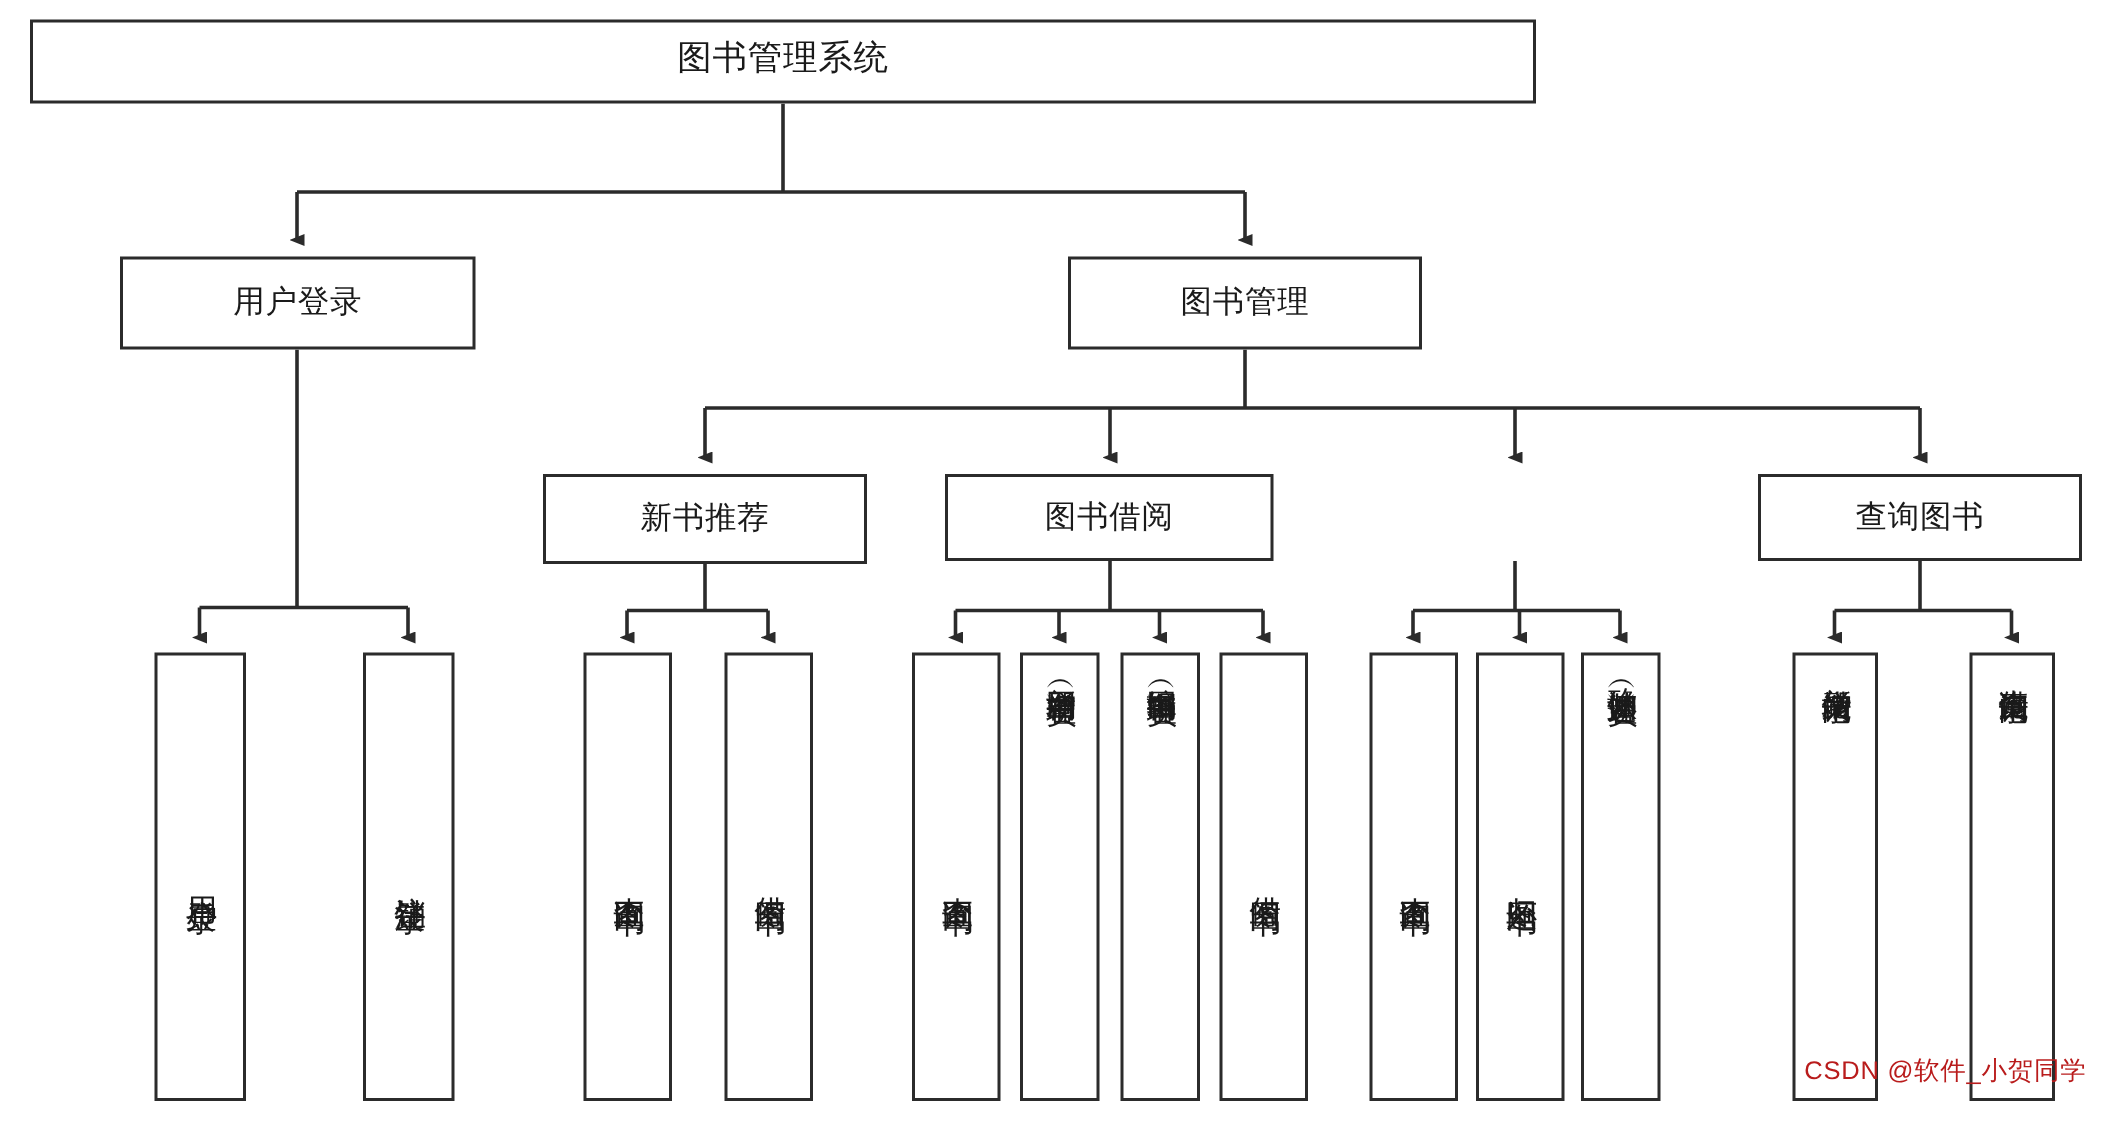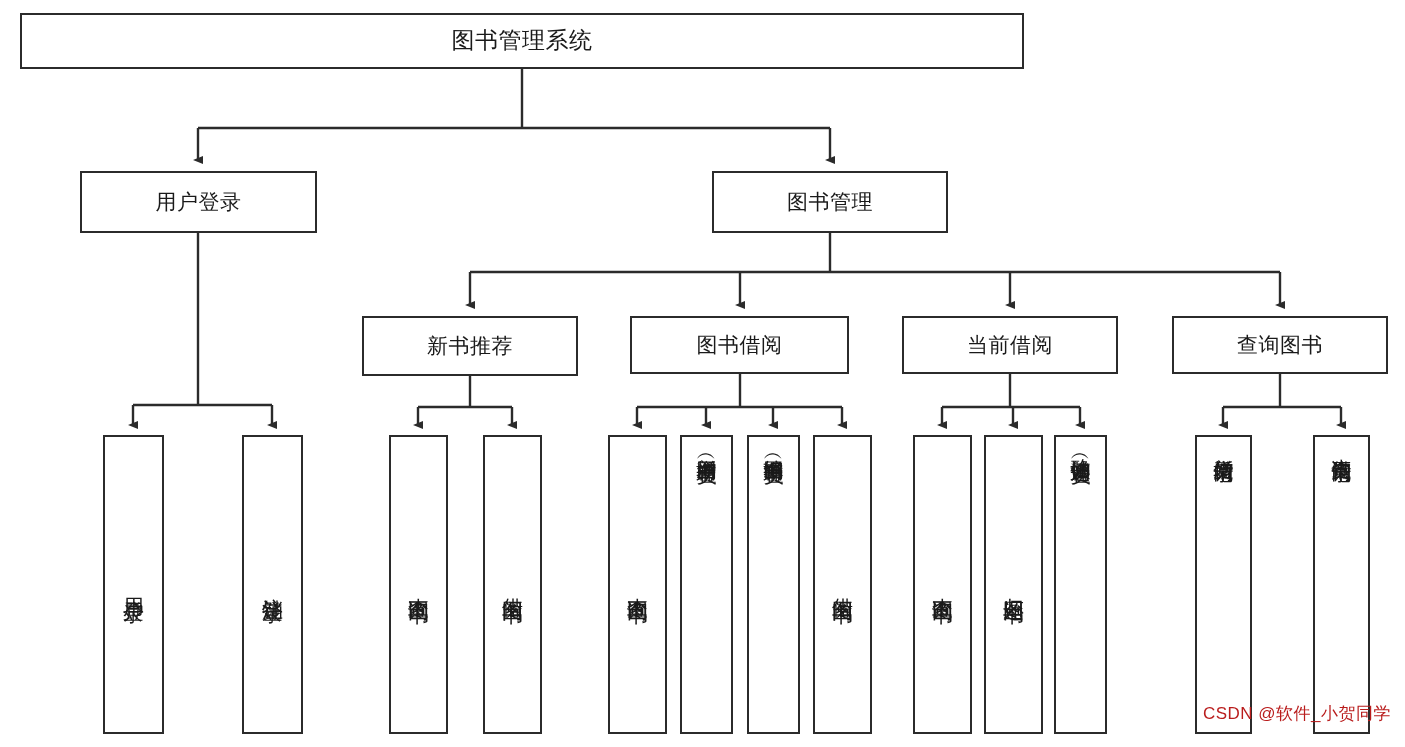--- a/index.html
+++ b/index.html
@@ -41,20 +41,21 @@
     text-align: center;
     line-height: 1.18;
     letter-spacing: 0.5px;
   }
   
   .node.horiz .label {
     font-size: 21px;
   }
   .node.root .label {
     font-size: 23px;
+    font-family: Liberation Mono, monospace;
   }
   
   .node.leaf {
     align-items: flex-start;
     justify-content: center;
     padding-top: 6px;
   }
   .node.leaf .label {
     writing-mode: vertical-rl;
     text-orientation: upright;
@@ -147,23 +148,20 @@
   <div class="node horiz" style="left:712px; top:171px; width:236px; height:62px;">
     <span class="label">图书管理</span>
   </div>
 
   <div class="node horiz" style="left:362px; top:316px; width:216px; height:60px;">
     <span class="label">新书推荐</span>
   </div>
   <div class="node horiz" style="left:630px; top:316px; width:219px; height:58px;">
     <span class="label">图书借阅</span>
   </div>
-  <div class="node horiz" style="left:902px; top:316px; width:216px; height:58px;">
-    <span class="label">当前借阅</span>
-  </div>
   <div class="node horiz" style="left:1172px; top:316px; width:216px; height:58px;">
     <span class="label">查询图书</span>
   </div>
 
   <div class="node leaf mid" style="left:103px; top:435px; width:61px; height:299px;">
     <span class="label">用户登录</span>
   </div>
   <div class="node leaf mid" style="left:242px; top:435px; width:61px; height:299px;">
     <span class="label">注销登录</span>
   </div>

